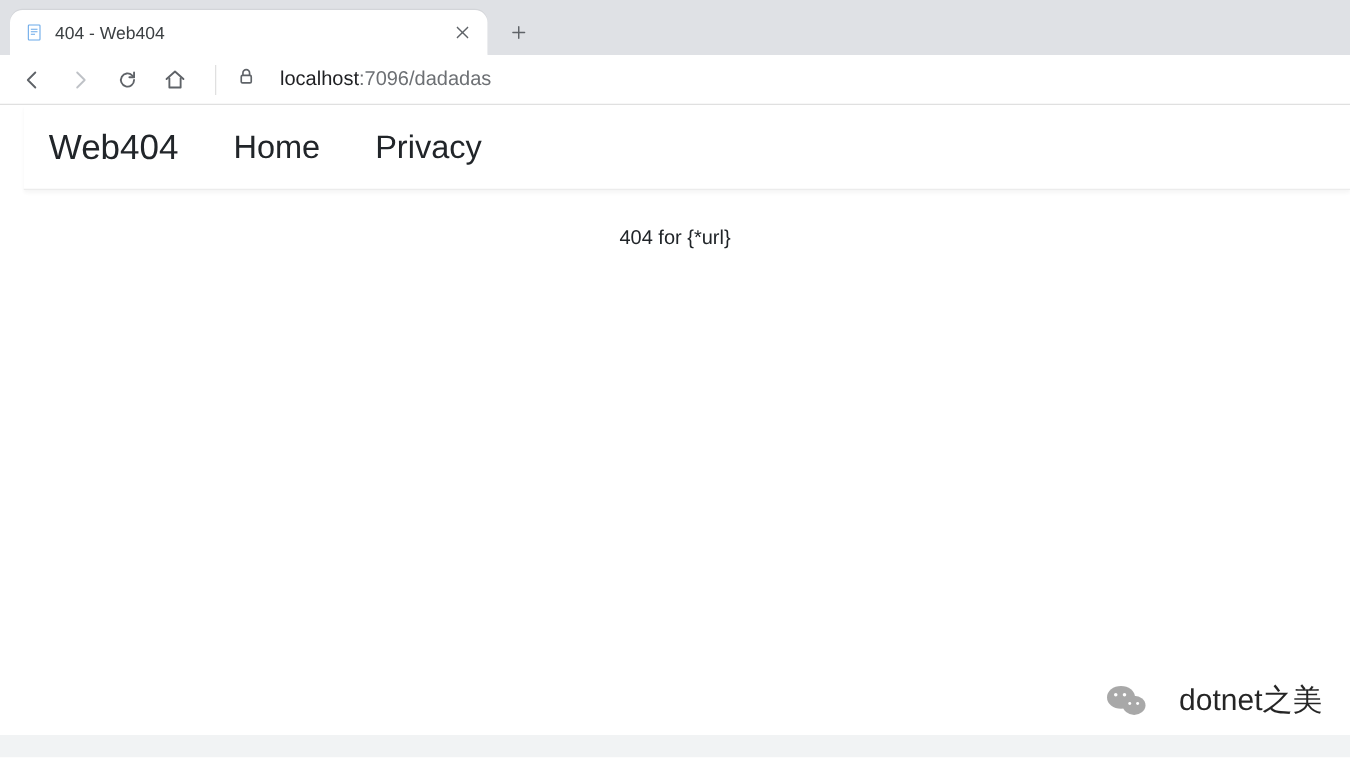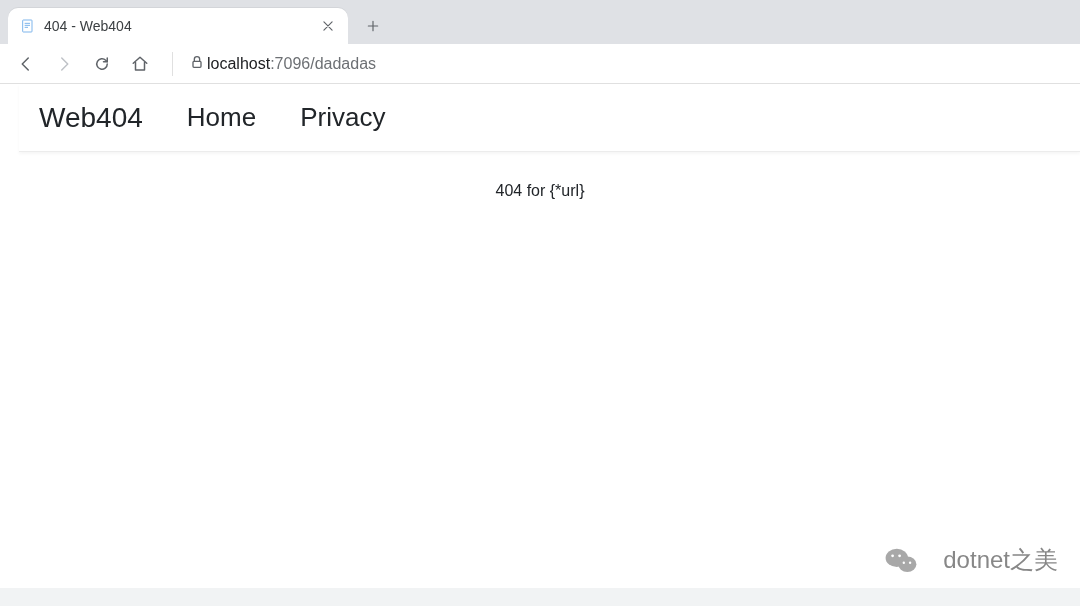--- a/index.html
+++ b/index.html
@@ -3,56 +3,56 @@
   <meta charset="utf-8">
   <style>
     * { box-sizing: border-box; margin: 0; padding: 0; }
     html, body { width: 1080px; height: 606px; overflow: hidden; font-family: "Segoe UI", Arial, sans-serif; background:#fff;}
     
     .chrome-tabstrip {
       height: 44px; background: #dfe1e5; display: flex; align-items: flex-end;
       padding: 0 8px 0 8px;
     }
     .tab {
-      height: 36px; width: 340px; background:#fff; border-top-left-radius:10px; border-top-right-radius:10px;
+      height: 36px; width: 382px; background:#fff; border-top-left-radius:10px; border-top-right-radius:10px;
       display:flex; align-items:center; padding:0 12px; position:relative; color:#3c4043; font-size:14px;
       box-shadow: 0 -1px 0 rgba(0,0,0,0.05);
     }
     .tab .favicon { width:16px; height:16px; margin-right:8px; display:flex; align-items:center; justify-content:center;}
     .tab .favicon svg { width:16px; height:16px;}
     .tab .title { flex:1; white-space:nowrap; overflow:hidden; text-overflow:ellipsis;}
     .tab .close { width:16px; height:16px; display:flex; align-items:center; justify-content:center; color:#5f6368;}
     .newtab { width:30px; height:30px; display:flex; align-items:center; justify-content:center; color:#5f6368; margin-left:10px; margin-bottom:3px;}
     .newtab svg, .tab .close svg { width:14px; height:14px;}
     .chrome-toolbar {
       height: 40px; background:#fff; display:flex; align-items:center; gap:14px; padding:0 14px;
       border-bottom:1px solid #e0e0e0;
     }
     .icon-btn { width:24px; height:24px; display:flex; align-items:center; justify-content:center; color:#5f6368;}
     .icon-btn.disabled { color:#bfc2c7;}
     .icon-btn svg { width:18px; height:18px; }
-    .addr { flex:1; height:30px; display:flex; align-items:center; gap:2px; font-size:16px; color:#9aa0a6; }
+    .addr { flex:1; height:30px; display:flex; align-items:center; gap:19px; font-size:16px; color:#9aa0a6; }
     .addr .lock { color:#5f6368; }
     .addr .url .host { color:#202124; }
     .addr .url .path { color:#6d7074; }
     .addr-sep { width:1px; height:24px; background:#e0e0e0; margin-left:6px; margin-right:2px;}
     
     .page { background:#fff; position:relative; height:calc(606px - 44px - 40px - 18px);}
     .navbar {
       height:68px; display:flex; align-items:center; gap:44px; padding:0 20px;
       border-bottom:1px solid #ececec; box-shadow: 0 2px 3px rgba(0,0,0,0.04); margin-left: 19px;
     }
     .brand { font-size:28px; color:#212529; font-weight:400;}
     .nav-link { font-size:26px; color:#212529; text-decoration:none;}
     .content { text-align:center; padding-top:30px; }
     .msg { font-size:16px; color:#212529; }
     
     .watermark {
       position:absolute; right:22px; bottom:12px; display:flex; align-items:center; gap:25px;
-      color:#737373; font-size:24px; opacity:0.85;
+      color:#000000; font-size:24px; opacity:0.85;
     }
     .watermark svg { width:34px; height:28px; fill:#9a9a9a;}
     
     .bottom-strip { height:18px; background:#f1f3f4;}
   </style>
 </head>
 <body>
 
 <div class="chrome-tabstrip">
   <div class="tab">

